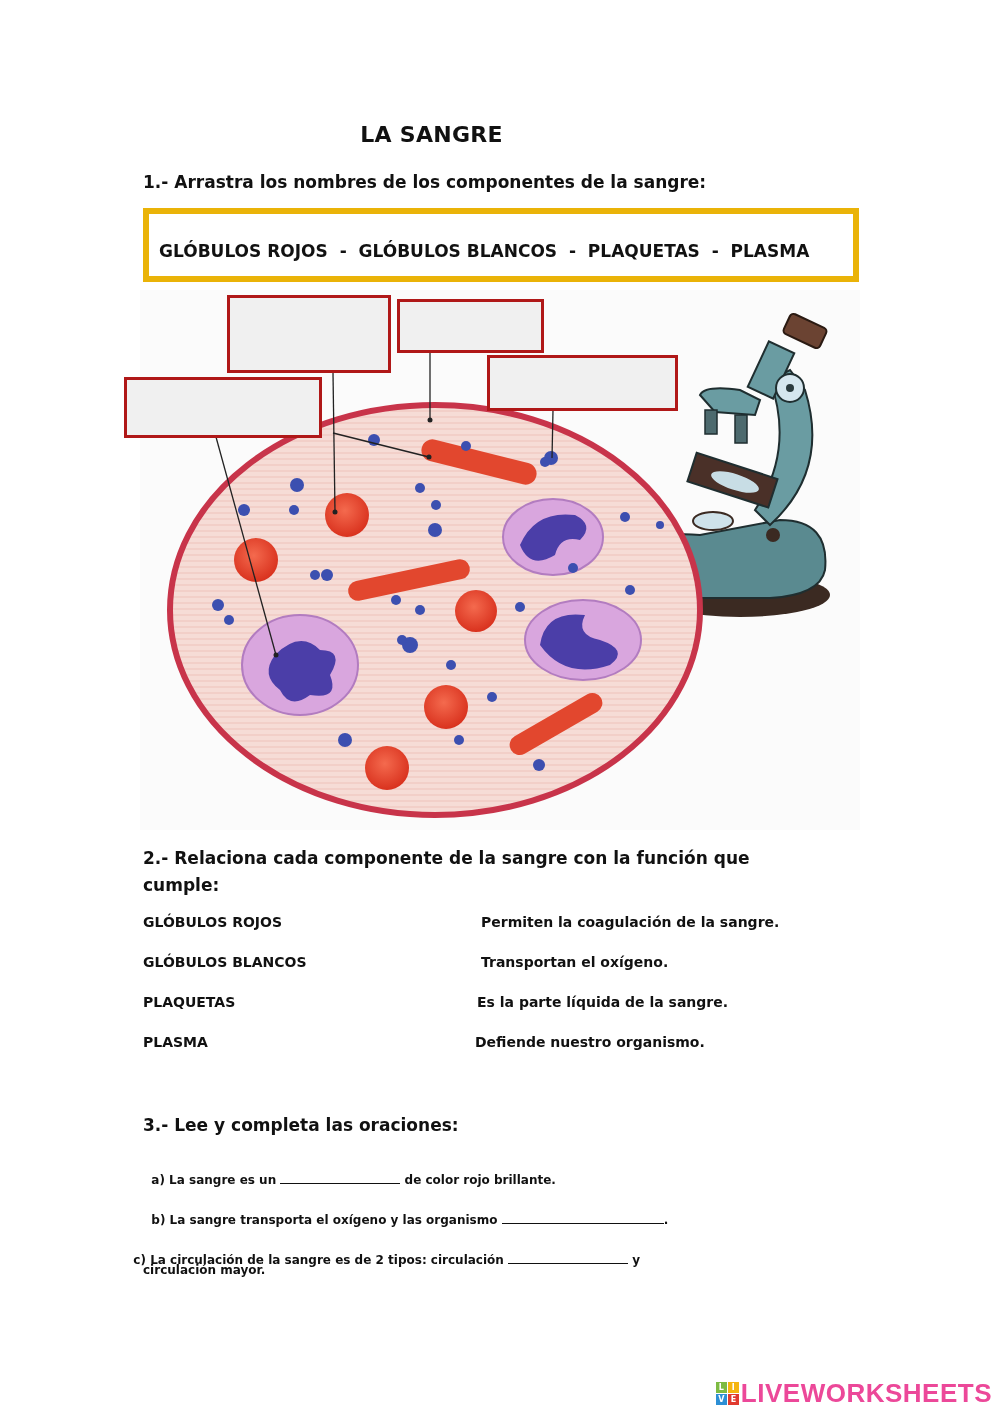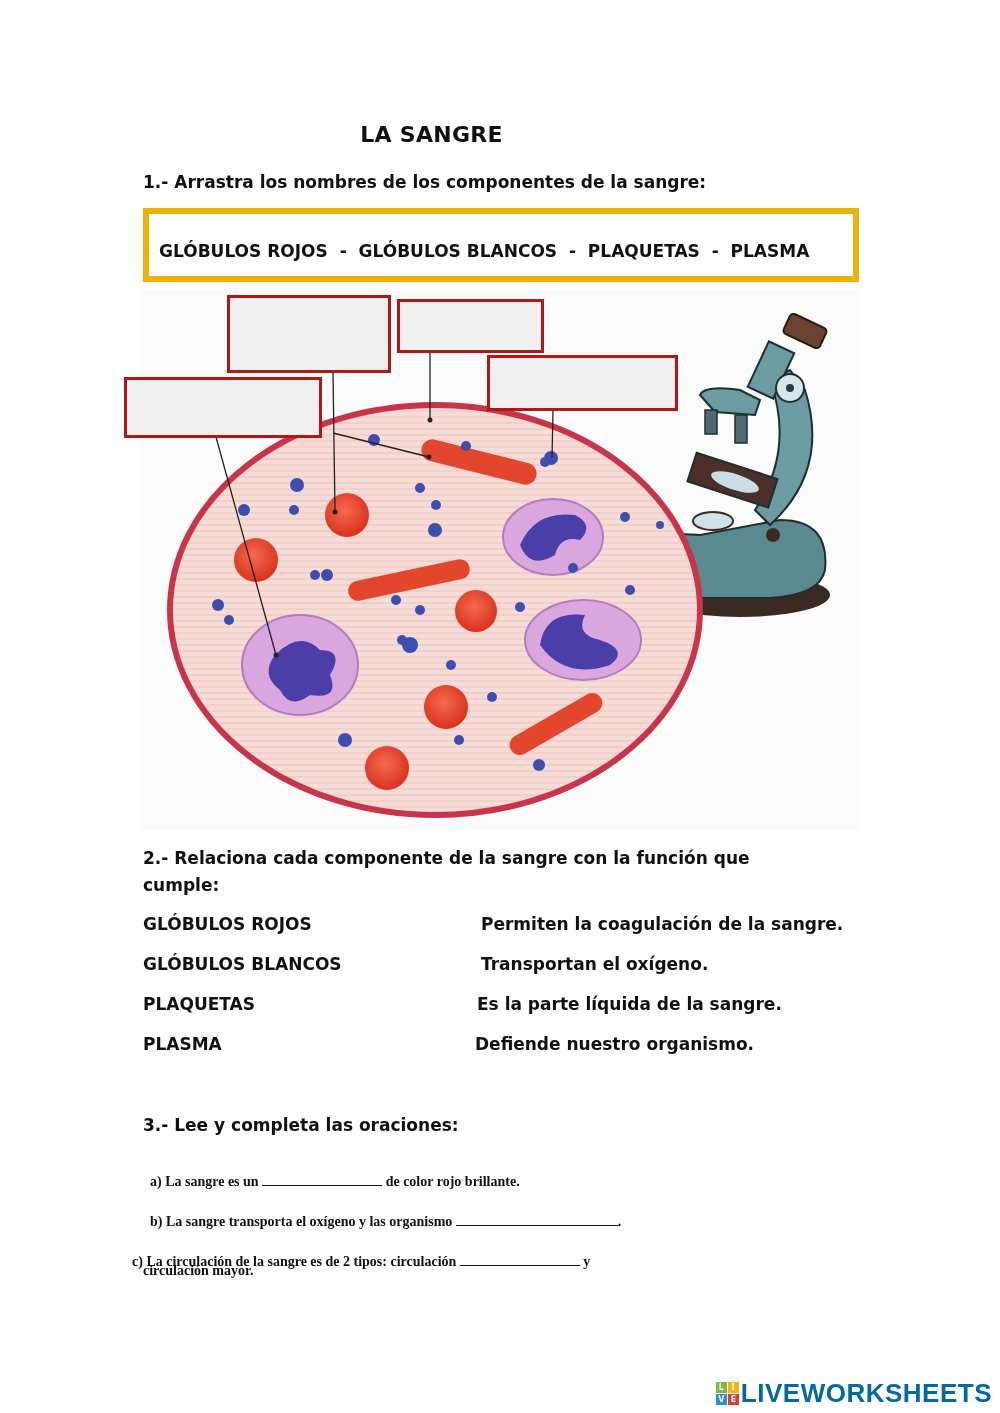--- a/index.html
+++ b/index.html
@@ -4,27 +4,27 @@
 <style>
   html,body{margin:0;padding:0;background:#fff;}
   body{width:1000px;height:1413px;position:relative;overflow:hidden;font-family:"DejaVu Sans","Liberation Sans",sans-serif;color:#111;}
   .abs{position:absolute;}
   .title{left:0;width:863px;top:122px;text-align:center;font-size:22px;font-weight:bold;letter-spacing:0.3px;}
   .q{font-size:17px;font-weight:bold;left:143px;}
   .wordbank{left:143px;top:208px;width:716px;height:74px;border:6px solid #eab308;box-sizing:border-box;}
   .wordbank span{position:absolute;left:10px;top:27px;font-size:17px;font-weight:bold;white-space:pre;}
   .scene{left:140px;top:290px;width:720px;height:540px;}
   .dropbox{position:absolute;background:#f0f0f0;border:3px solid #b01818;box-sizing:border-box;cursor:pointer;}
-  .row{position:absolute;font-size:17px;font-weight:bold;}
-  .fill{position:absolute;font-size:14px;font-weight:bold;white-space:pre;font-family:Liberation Serif, serif;}
+  .row{position:absolute;font-size:14px;font-weight:bold;}
+  .fill{position:absolute;font-size:12px;font-weight:bold;white-space:pre;}
   .blank{display:inline-block;border-bottom:1.5px solid #111;height:14px;vertical-align:baseline;}
   .logo{right:8px;top:1378px;display:flex;align-items:center;}
   .logo-grid{display:grid;grid-template-columns:11px 11px;grid-template-rows:11px 11px;gap:1px;margin-right:2px;}
   .logo-grid div{font-size:8px;font-weight:bold;color:#fff;text-align:center;line-height:11px;}
-  .logo-text{font-size:26px;font-weight:bold;color:#0369a1;letter-spacing:0.5px;font-family:"Liberation Sans","DejaVu Sans",sans-serif;}
+  .logo-text{font-size:26px;font-weight:bold;color:#ec4899;letter-spacing:0.5px;font-family:"Liberation Sans","DejaVu Sans",sans-serif;}
 </style>
 </head>
 <body>
 
 <div class="abs title">LA SANGRE</div>
 
 <div class="abs q" style="top:172px;">1.- Arrastra los nombres de los componentes de la sangre:</div>
 
 <div class="abs wordbank">
   <span>GLÓBULOS ROJOS  -  GLÓBULOS BLANCOS  -  PLAQUETAS  -  PLASMA</span>

